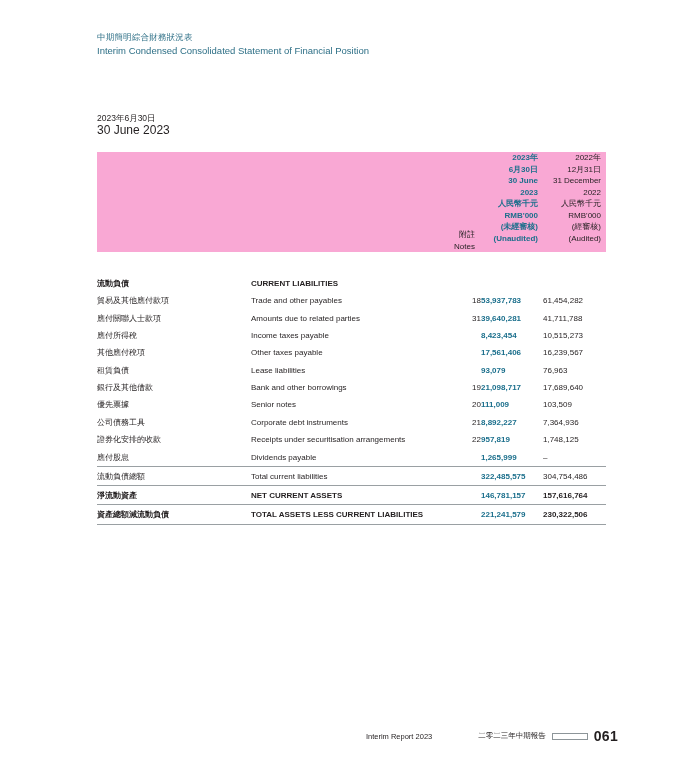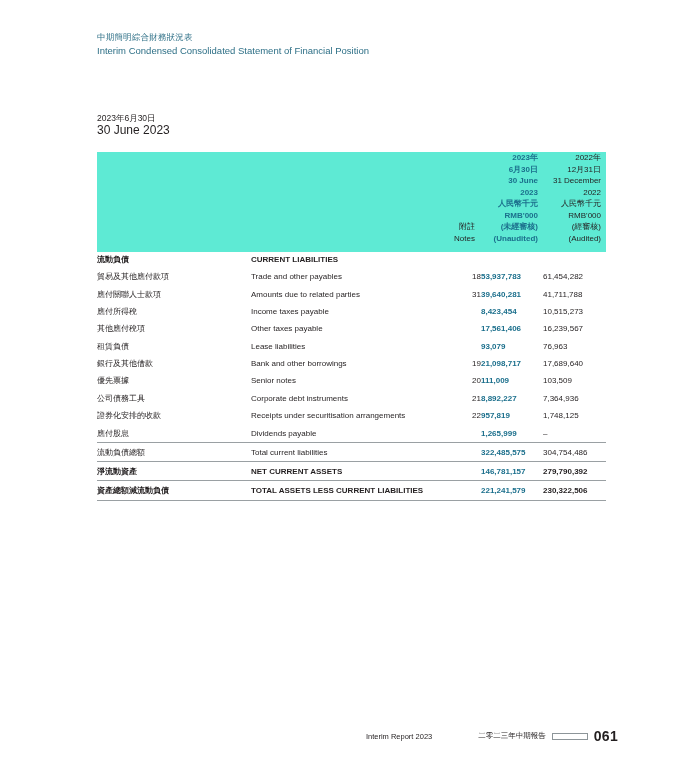--- a/index.html
+++ b/index.html
@@ -80,21 +80,21 @@
     vertical-align: bottom;
   }
   col.c-cn    { width: 154px; }
   col.c-en    { width: 200px; }
   col.c-notes { width: 30px; }
   col.c-cur   { width: 62px; }
   col.c-prev  { width: 63px; }
 
   
   .hdr-band td {
-    background: #5eead4;
+    background: #f9a8d4;
   }
   .hdr-cell {
     height: 100px;
     position: relative;
   }
   .hdr-lines {
     font-size: 8px;
     line-height: 11.5px;
     text-align: right;
     padding-right: 5px;
@@ -106,21 +106,20 @@
     font-weight: bold;
   }
   .hdr-prev {
     color: #231f20;
   }
   .hdr-notes {
     font-size: 8px;
     line-height: 11.5px;
     text-align: right;
     padding-right: 6px;
-    padding-bottom: 8px;
     color: #231f20;
     white-space: nowrap;
   }
 
   
   tr.row td {
     font-size: 8px;
     line-height: 11px;
     padding-top: 3.2px;
     padding-bottom: 3.2px;
@@ -151,21 +150,21 @@
     color: #231f20;
   }
   tr.bold td.cn, tr.bold td.en {
     font-weight: bold;
   }
   tr.bold td.prev {
     font-weight: bold;
   }
   tr.section-head td {
     font-weight: bold;
-    padding-top: 2px;
+    padding-top: 26px;
     padding-bottom: 3px;
   }
   tr.rule-top td {
     border-top: 0.8px solid #9aa0a3;
     padding-top: 4px;
   }
   tr.rule-bottom td {
     border-bottom: 0.8px solid #9aa0a3;
     padding-bottom: 4px;
   }
@@ -351,21 +350,21 @@
           <td class="notes"></td>
           <td class="cur">322,485,575</td>
           <td class="prev">304,754,486</td>
         </tr>
 
         <tr class="row bold rule-top">
           <td class="cn">淨流動資產</td>
           <td class="en">NET CURRENT ASSETS</td>
           <td class="notes"></td>
           <td class="cur">146,781,157</td>
-          <td class="prev">279,790,392</td>
+          <td class="prev">157,616,764</td>
         </tr>
 
         <tr class="row bold rule-top rule-bottom">
           <td class="cn">資產總額減流動負債</td>
           <td class="en">TOTAL ASSETS LESS CURRENT LIABILITIES</td>
           <td class="notes"></td>
           <td class="cur">221,241,579</td>
           <td class="prev">230,322,506</td>
         </tr>
       </tbody>

